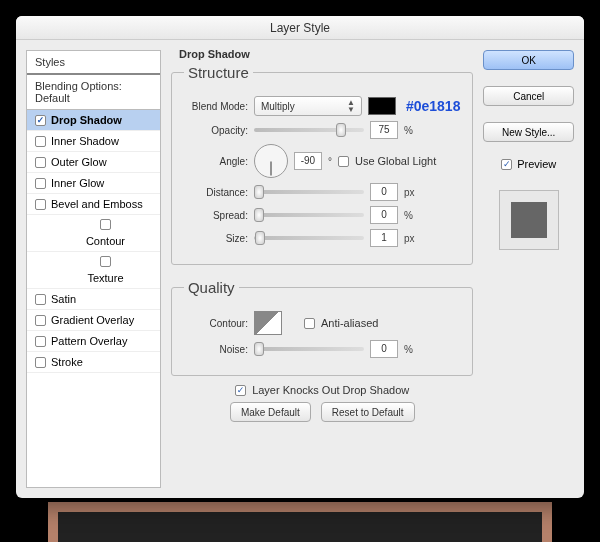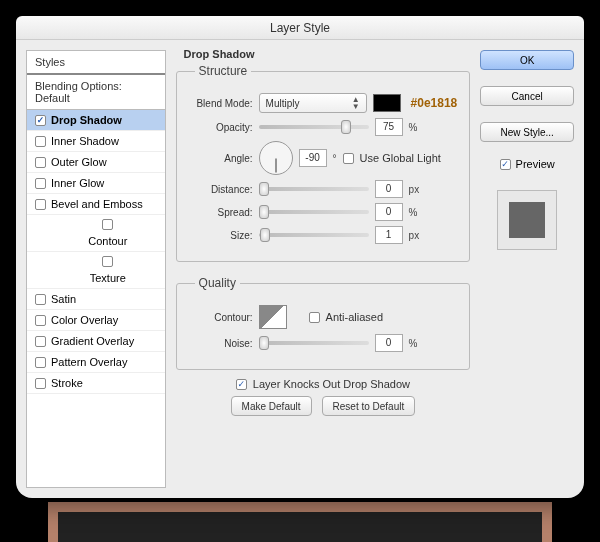--- a/index.html
+++ b/index.html
@@ -1,36 +1,36 @@
 <!DOCTYPE html>
 <html><head>
 <meta charset="utf-8">
 <style>
 * { box-sizing: border-box; margin: 0; padding: 0; font-family: "Lucida Grande", Arial, sans-serif; }
 body { width: 600px; height: 542px; background: #000; position: relative; }
 .backdrop-frame { position: absolute; bottom: 0; left: 48px; right: 48px; height: 40px; border: 10px solid #b5816a; border-bottom: none; background: #222; }
-.dialog { position: absolute; left: 16px; top: 16px; width: 568px; height: 482px; background: #ededed; border-radius: 16px; box-shadow: 0 8px 24px rgba(0,0,0,.45); display: flex; flex-direction: column; }
+.dialog { position: absolute; left: 16px; top: 16px; width: 568px; height: 482px; background: #ededed; border-radius: 6px; box-shadow: 0 8px 24px rgba(0,0,0,.45); display: flex; flex-direction: column; }
 .titlebar { height: 24px; text-align: center; font-size: 12px; color: #333; line-height: 24px; border-bottom: 1px solid #ccc; background: linear-gradient(#fafafa,#e8e8e8); border-radius: 6px 6px 0 0; }
 .content { flex: 1; display: flex; padding: 10px; gap: 8px; }
 .styles-list { width: 140px; border: 1px solid #bbb; background: #fff; font-size: 11px; }
 .styles-list .hdr { padding: 5px 8px; border-bottom: 1px solid #bbb; color: #333; }
 .styles-list .divider { border-bottom: 2px solid #888; }
 .style-item { display: flex; align-items: center; gap: 5px; padding: 4px 8px; border-bottom: 1px solid #eee; cursor: pointer; }
 .style-item.selected { background: #b8d0f0; font-weight: bold; }
 .style-item.indent { padding-left: 32px; flex-direction: column; }
 .cbx { width: 11px; height: 11px; border: 1px solid #888; background: #fff; border-radius: 2px; display: inline-flex; align-items: center; justify-content: center; font-size: 9px; color: #2a5db0; }
 .main-panel { flex: 1; position: relative; font-size: 11px; color: #333; }
 .panel-title { position: absolute; top: -2px; left: 10px; font-weight: bold; font-size: 11px; }
 fieldset { border: 1px solid #bbb; border-radius: 3px; margin: 14px 2px 8px; padding: 10px 12px 12px; }
-legend { font-size: 12px; padding: 0 4px; color: #444; margin-left: 6px; }
+legend { font-size: 15px; padding: 0 4px; color: #444; }
 .row { display: flex; align-items: center; gap: 6px; margin: 5px 0; }
 .row-label { width: 64px; text-align: right; font-size: 10px; color: #333; }
 .select { flex: 0 0 108px; height: 20px; border: 1px solid #aaa; border-radius: 3px; background: linear-gradient(#fff,#eee); display: flex; align-items: center; justify-content: space-between; padding: 0 6px; font-size: 10px; }
 .swatch { width: 28px; height: 18px; background: #000; border: 1px solid #666; }
-.hex { font-size: 12px; font-weight: bold; color: #a16207; margin-left: 4px; }
+.hex { font-size: 14px; font-weight: bold; color: #1d4ed8; margin-left: 4px; }
 .slider { flex: 1; height: 4px; background: linear-gradient(90deg,#bbb,#ddd); border-radius: 2px; position: relative; max-width: 110px; }
 .slider .thumb { position: absolute; top: -5px; width: 10px; height: 14px; background: radial-gradient(#fff,#ccc); border: 1px solid #999; border-radius: 3px; }
 .numbox { width: 28px; height: 18px; border: 1px solid #aaa; background: #fff; font-size: 10px; text-align: center; line-height: 16px; }
 .unit { font-size: 10px; color: #444; }
 .angle-dial { width: 34px; height: 34px; border: 1px solid #999; border-radius: 50%; background: #f5f5f5; position: relative; }
 .angle-dial .needle { position: absolute; left: 50%; top: 50%; width: 14px; height: 1px; background: #333; transform-origin: 0 50%; transform: rotate(90deg); }
 .btn { height: 20px; border: 1px solid #aaa; border-radius: 4px; background: linear-gradient(#fff,#e6e6e6); font-size: 10px; padding: 0 10px; display: inline-flex; align-items: center; cursor: pointer; }
 .btn.primary { background: linear-gradient(#cfe3ff,#9ec1f5); border-color: #6a90c9; }
 .contour-swatch { width: 28px; height: 24px; border: 1px solid #888; background: linear-gradient(135deg,#888 50%,#fff 50%); }
 .side { width: 94px; display: flex; flex-direction: column; gap: 16px; align-items: stretch; }
@@ -81,24 +81,20 @@
           <div class="style-item indent">
             <span class="cbx"></span>
             <span>Texture</span>
           </div>
           <div class="style-item">
             <span class="cbx"></span>
             <span>Satin</span>
           </div>
           <div class="style-item">
             <span class="cbx"></span>
-            <span>Color Overlay</span>
-          </div>
-          <div class="style-item">
-            <span class="cbx"></span>
             <span>Gradient Overlay</span>
           </div>
           <div class="style-item">
             <span class="cbx"></span>
             <span>Pattern Overlay</span>
           </div>
           <div class="style-item">
             <span class="cbx"></span>
             <span>Stroke</span>
           </div>

